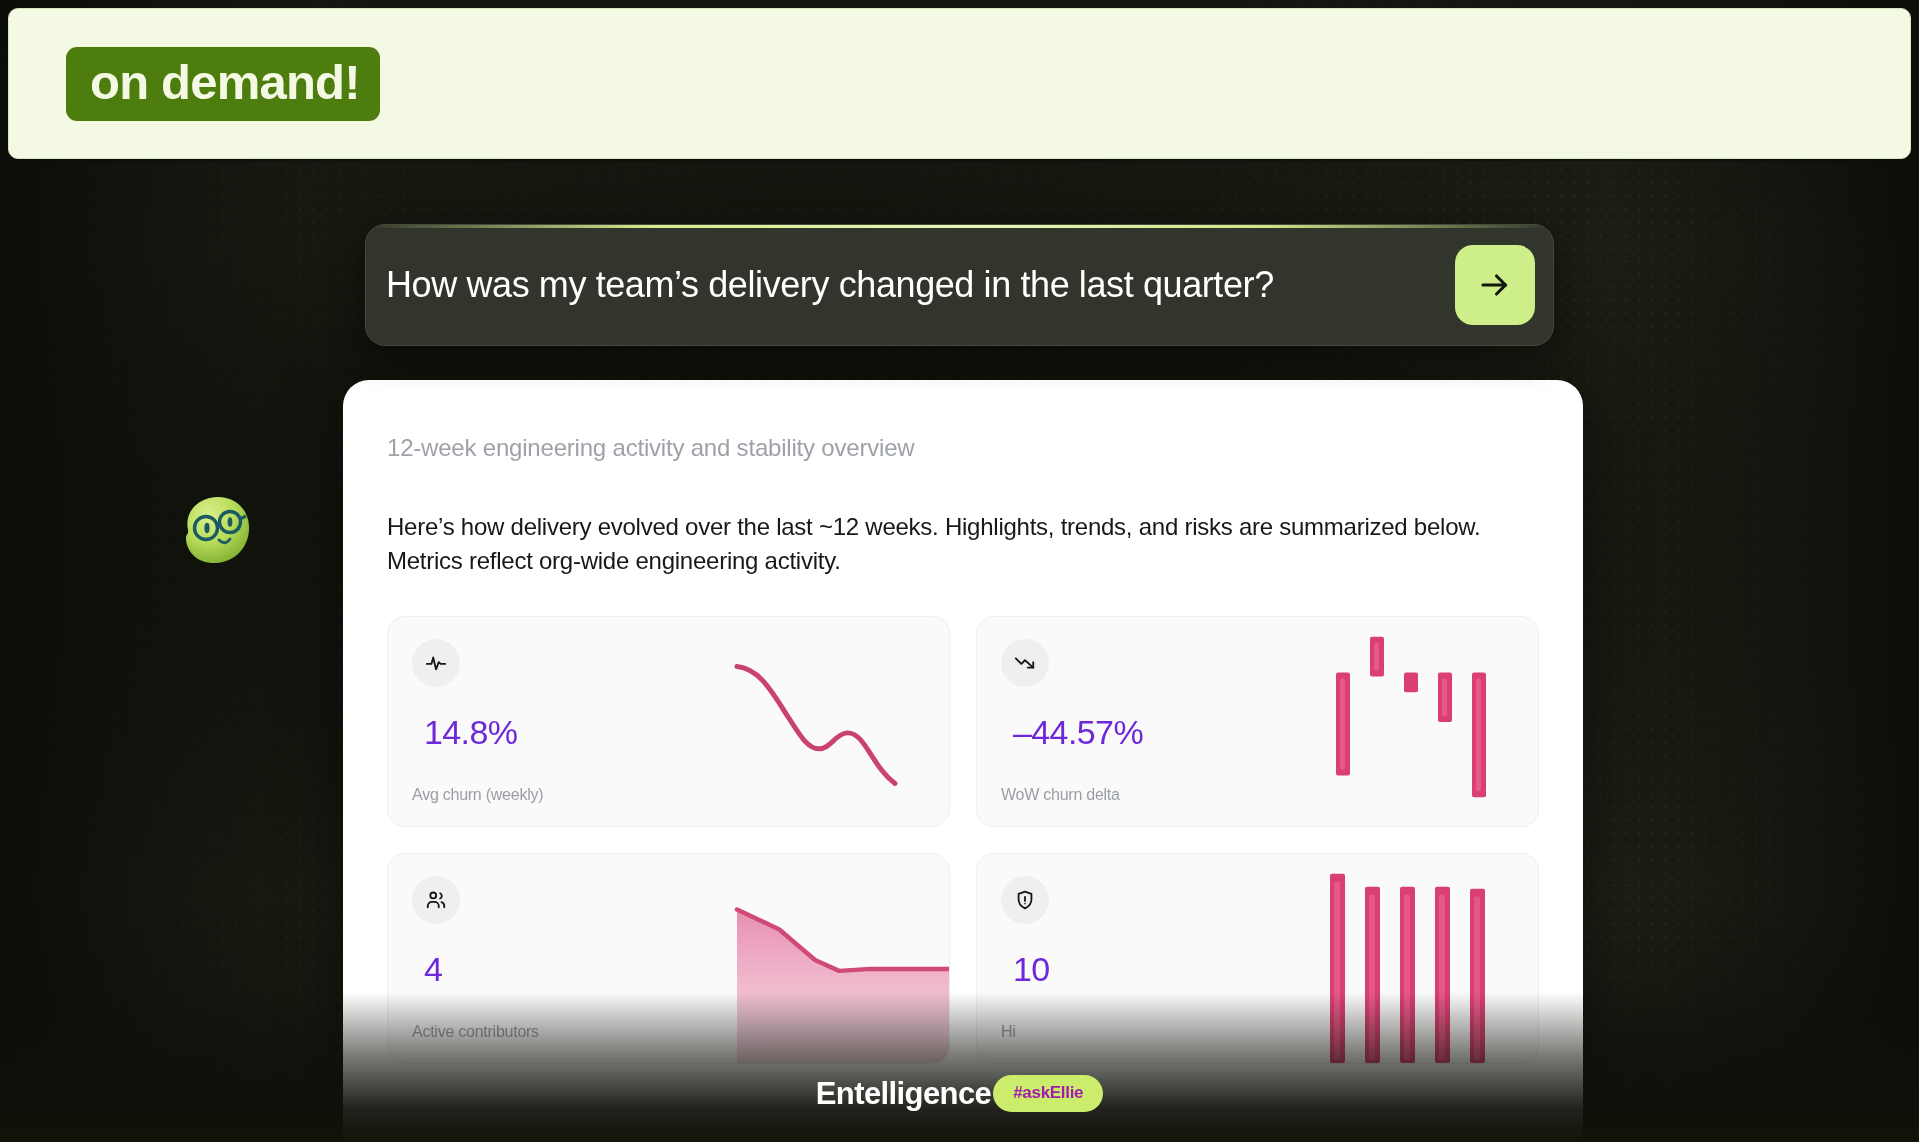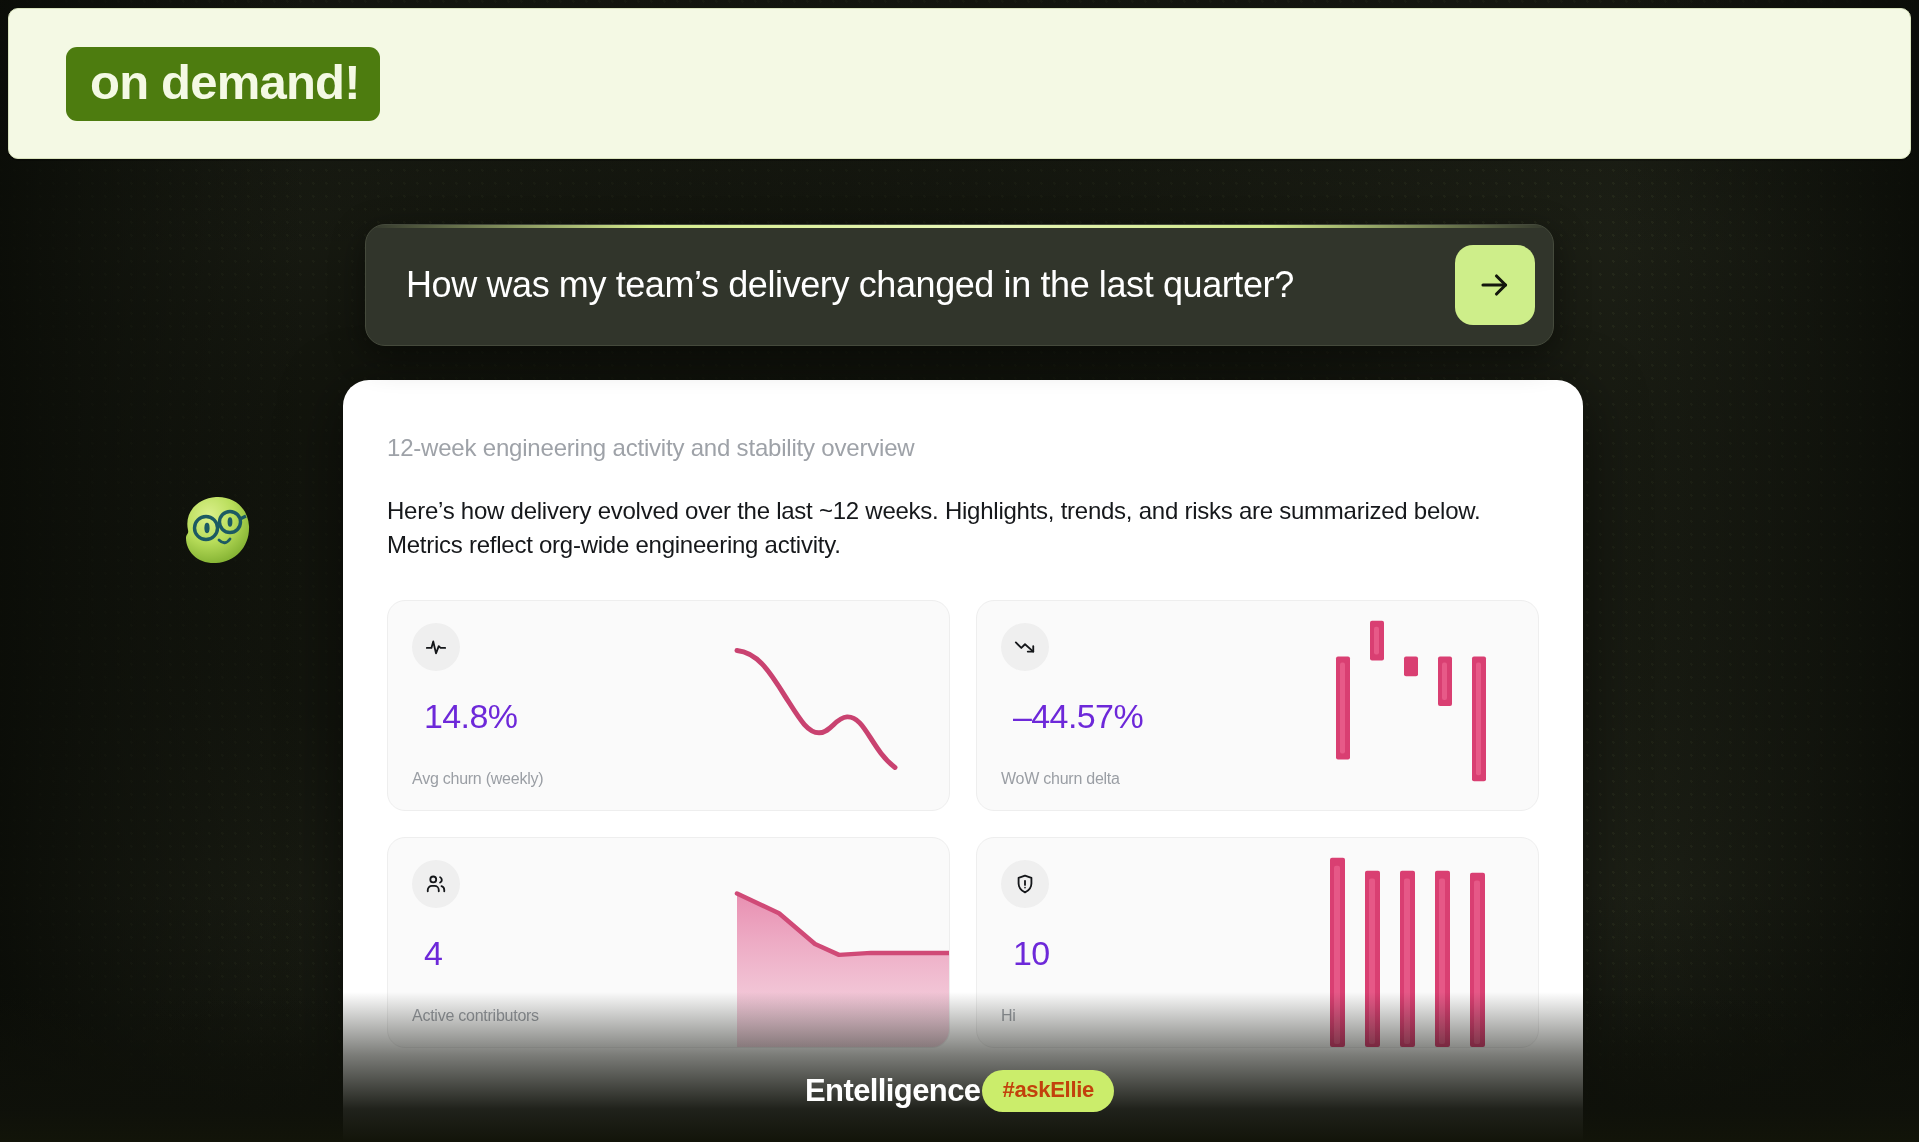--- a/index.html
+++ b/index.html
@@ -81,21 +81,21 @@
     z-index: 4;
   }
   .prompt-bar {
     position: relative;
     width: 100%; height: 100%;
     background: #31352b;
     border-radius: 20px;
     border: 1px solid #454a3c;
     display: flex;
     align-items: center;
-    padding: 0 18px 0 40px;
+    padding: 0 18px 0 20px;
     overflow: hidden;
     box-shadow: 0 10px 34px rgba(0,0,0,0.45);
   }
   .prompt-bar::before {
     content: "";
     position: absolute;
     left: 0; right: 0; top: 0; height: 3px;
     background: linear-gradient(to right, rgba(200,226,120,0) 0%, #d5ec8d 24%, #e8f6b8 52%, #cde687 76%, rgba(200,226,120,0) 100%);
   }
   .prompt-text {
@@ -146,21 +146,21 @@
     color: #15171a;
     letter-spacing: -0.4px;
   }
   .card-subtitle {
     margin-top: 14px;
     font-size: 24px;
     color: #9ea2a8;
     letter-spacing: -0.2px;
   }
   .card-body {
-    margin-top: 32px;
+    margin-top: 48px;
     font-size: 24px;
     line-height: 1.42;
     color: #16181b;
     letter-spacing: -0.25px;
     max-width: 1105px;
   }
 
   
   .metric-grid {
     margin-top: 38px;
@@ -237,22 +237,22 @@
     display: flex;
     align-items: baseline;
   }
   .brand-e {
     display: inline-block;
     color: #ffffff;
     position: relative;
   }
   .brand-pill {
     background: #cbed6b;
-    color: #c2410c;
-    font-size: 22px;
+    color: #a21caf;
+    font-size: 17px;
     font-weight: 700;
     border-radius: 999px;
     padding: 9px 20px 11px 20px;
     letter-spacing: -0.3px;
     line-height: 1;
   }
 </style>
 </head>
 <body>
 

